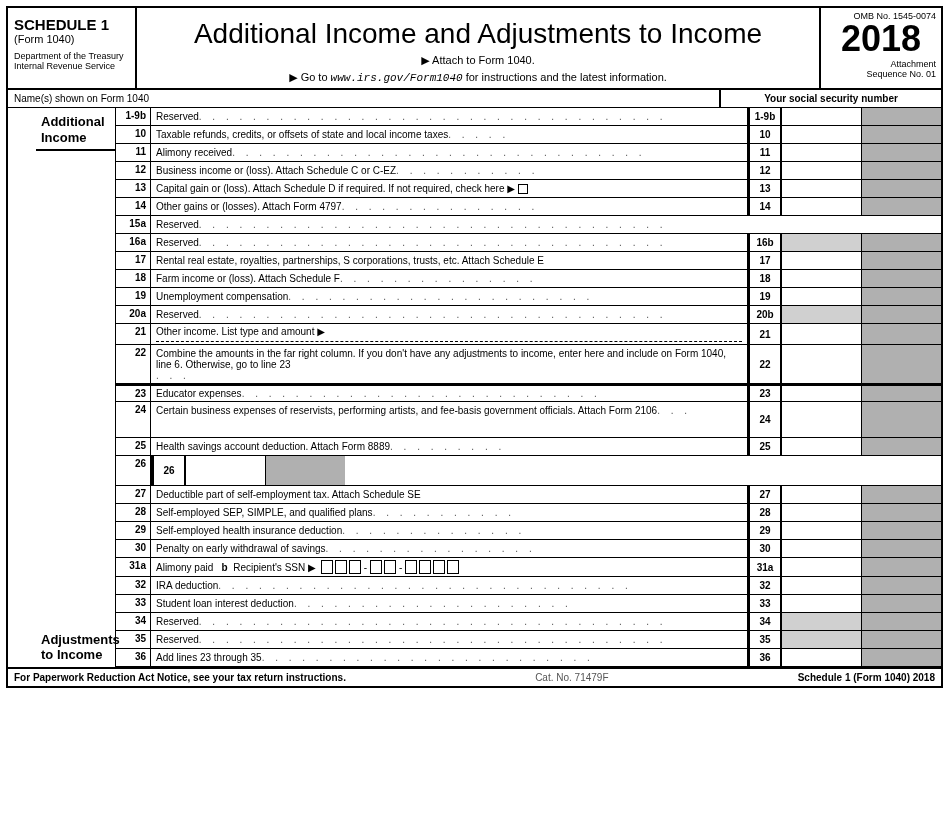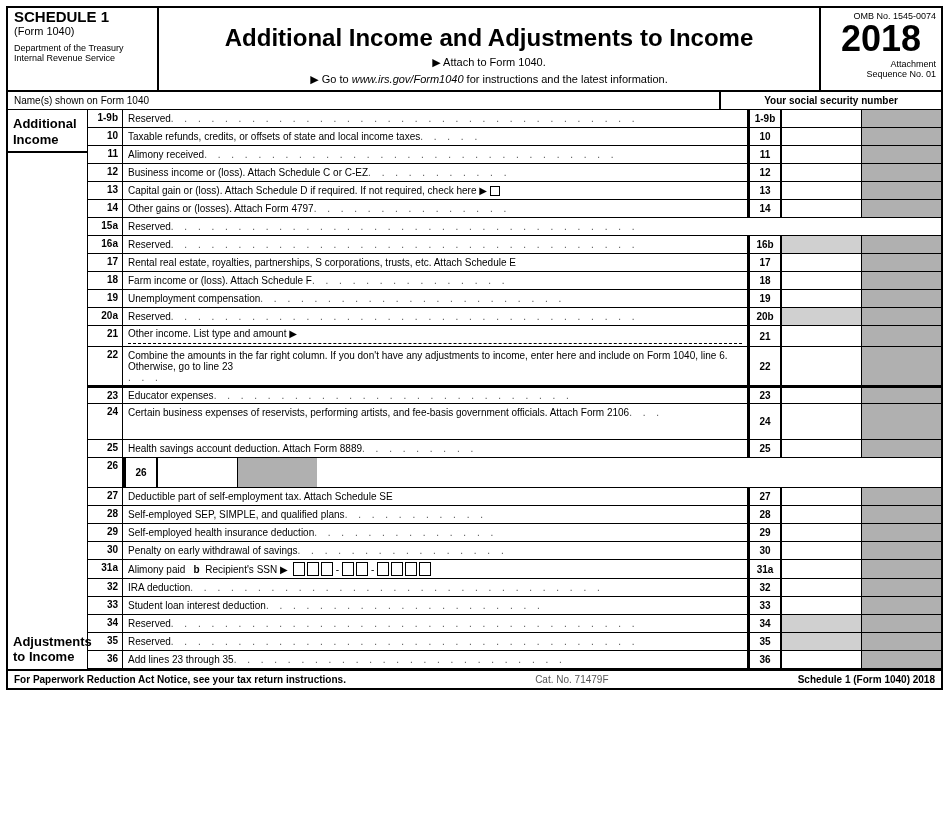--- a/index.html
+++ b/index.html
@@ -14,52 +14,53 @@
       border: 2px solid #000;
       margin: 6px;
       width: 937px;
     }
     
     .header {
       display: flex;
       border-bottom: 2px solid #000;
     }
     .header-left {
-      width: 151px;
+      width: 129px;
       border-right: 2px solid #000;
-      padding: 0 6px;
+      padding: 8px 6px;
     }
     .schedule-title {
       font-size: 15px;
       font-weight: bold;
     }
     .schedule-sub {
       font-size: 11px;
     }
     .dept-text {
       font-size: 9px;
       margin-top: 6px;
     }
     .header-center {
       flex: 1;
       text-align: center;
       padding: 4px 6px;
       border-right: 2px solid #000;
     }
     .main-title {
-      font-size: 24px;
-      font-weight: bold;
-      margin-top: 12px;
+      font-size: 28px;
+      font-weight: normal;
+      margin-top: 6px;
     }
     .attach-line {
       font-size: 11px;
       margin-top: 4px;
     }
     .attach-line em {
       font-style: italic;
+      font-family: Liberation Mono, monospace;
     }
     .header-right {
       width: 120px;
       padding: 3px 5px;
       text-align: center;
     }
     .omb {
       font-size: 9px;
       text-align: right;
     }
@@ -94,20 +95,21 @@
     }
     
     .body-area {
       display: flex;
     }
     .section-label-col {
       width: 80px;
       border-right: 1px solid #000;
       display: flex;
       flex-direction: column;
+      margin-left: 28px;
     }
     .section-label {
       padding: 4px 5px;
       font-weight: bold;
       font-size: 13px;
       line-height: 1.2;
     }
     .section-label.additional {
       padding-top: 6px;
     }

